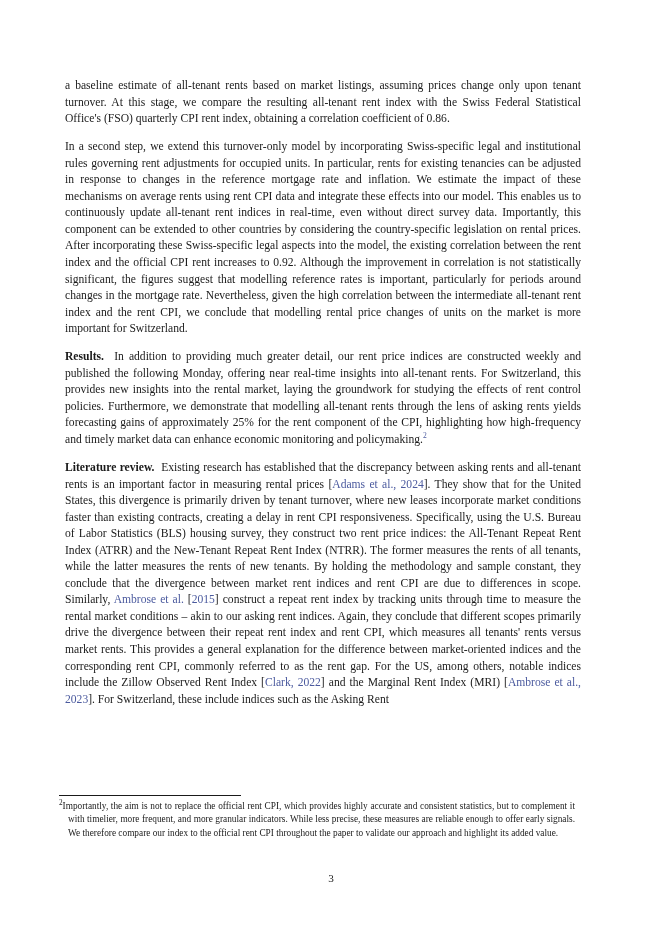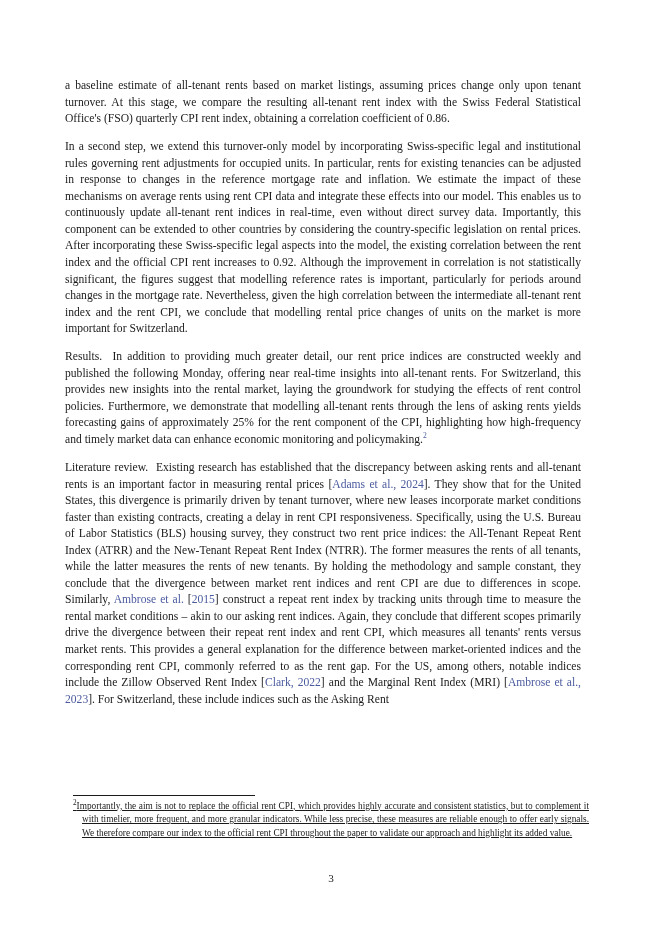--- a/index.html
+++ b/index.html
@@ -24,43 +24,42 @@
   .para {
     font-size: 11.6px;
     line-height: 16.55px;
     text-align: justify;
     text-justify: inter-word;
     margin: 0 0 11.5px 0;
     hyphens: none;
   }
   .para:last-child { margin-bottom: 8px; }
   .runin {
-    font-weight: normal;
+    font-weight: bold;
   }
   .cite {
     color: #4b5a9e;
   }
   sup.fn {
     font-size: 7.6px;
     vertical-align: super;
     line-height: 0;
     color: #4b5a9e;
   }
   sup.fnmark {
     font-size: 7.2px;
     vertical-align: super;
     line-height: 0;
     color: #1a1a1a;
   }
   .footnote-area {
     position: absolute;
-    left: 73px;
+    left: 59px;
     top: 795px;
     width: 516px;
-    text-decoration: underline;
   }
   .fn-rule {
     width: 182px;
     height: 0;
     border-top: 0.8px solid #1a1a1a;
     margin: 0 0 3.5px 0;
   }
   .fn-text {
     font-size: 9.3px;
     line-height: 13.6px;

